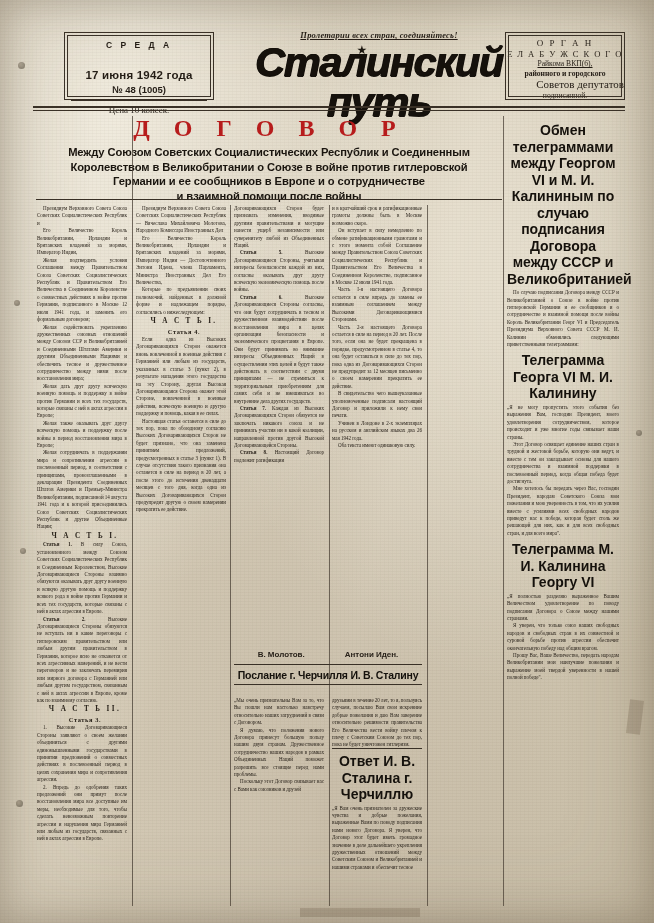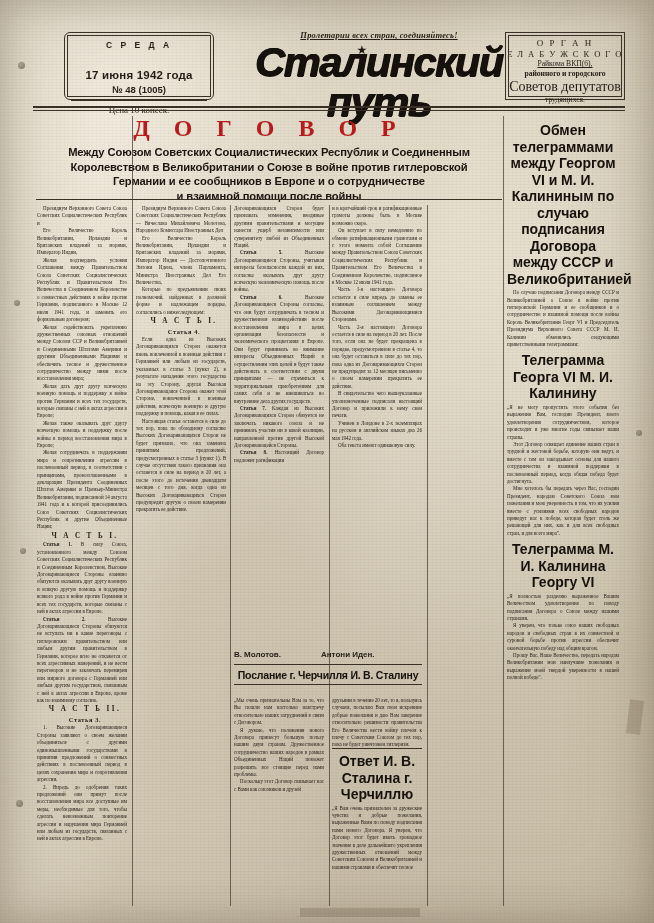--- a/index.html
+++ b/index.html
@@ -34,36 +34,36 @@
 
   #sheet{position:absolute;left:0;top:0;width:654px;height:923px;}
 
   
   #masthead{position:absolute;left:33px;top:30px;width:592px;height:72px;}
   .mast-box{
     position:absolute;border:1px solid #3a3127;
     box-shadow:0 0 0 2px rgba(58,49,39,.0);
     text-align:center;
   }
-  #date-box{left:31px;top:2px;width:148px;height:66px;border-radius:6px;}
+  #date-box{left:31px;top:2px;width:148px;height:66px;}
   #organ-box{right:0px;top:2px;width:118px;height:66px;}
   .dbl{position:absolute;left:2px;top:2px;right:2px;bottom:2px;border:1px solid #3a3127;}
   #date-inner{position:absolute;left:0;top:0;width:100%;}
   .date-dow{font-family:"Liberation Sans",sans-serif;font-size:8.5px;letter-spacing:3px;font-weight:700;margin-top:7px;}
   .date-full{font-family:"Liberation Sans",sans-serif;font-size:11.5px;font-weight:700;margin-top:19px;letter-spacing:.2px;}
   .date-num{font-family:"Liberation Sans",sans-serif;font-size:9.5px;font-weight:700;margin-top:3px;}
   .date-rule{height:1px;background:#3a3127;margin:5px 6px 0 6px;}
   .date-price{font-size:9px;margin-top:4px;}
 
   #organ-inner{padding-top:5px;line-height:1.22;}
   .organ-1{font-family:"Liberation Serif",serif;font-size:9px;letter-spacing:2px;}
   .organ-2{font-family:"Liberation Serif",serif;font-size:8.6px;letter-spacing:1.4px;}
   .organ-3{font-size:7.6px;text-decoration:underline;}
   .organ-4{font-size:7.6px;font-weight:bold;}
-  .organ-5{font-size:14px;}
+  .organ-5{font-size:11px;text-align:right;}
   .organ-6{font-size:7.6px;}
 
   #slogan{
     position:absolute;left:196px;top:0px;width:300px;text-align:center;
     font-style:italic;font-weight:700;font-size:8.5px;
     text-decoration:underline;letter-spacing:.2px;
   }
   #title{
     position:absolute;left:182px;top:12px;width:328px;text-align:center;
     font-family:"Liberation Sans",sans-serif;
@@ -111,21 +111,21 @@
 
   .sec-h{
     text-align:center;font-weight:700;text-indent:0;
     font-family:"Liberation Serif",serif;
     font-size:6.4px;margin:3px 0 2px 0;letter-spacing:.6px;
   }
   .part-h{
     text-align:center;font-weight:700;text-indent:0;
     font-size:7.2px;letter-spacing:2.4px;margin:4px 0 2px 0;
   }
-  .sign-row{display:flex;justify-content:flex-start;margin:4px 0 3px 0;gap:40px;}
+  .sign-row{display:flex;justify-content:center;margin:4px 0 3px 0;gap:40px;}
   .sign-row span{font-family:"Liberation Sans",sans-serif;font-weight:700;font-size:8px;}
 
   .blk-h{
     text-align:center;font-weight:700;text-indent:0;
     font-family:"Liberation Sans",sans-serif;
     font-size:10.5px;line-height:1.16;color:#15110c;
     margin:4px 0 3px 0;letter-spacing:-.2px;
   }
   .blk-h-sm{
     text-align:center;font-weight:700;text-indent:0;
@@ -160,21 +160,21 @@
     <div id="title-star">★</div>
 
     <div class="mast-box" id="organ-box">
       <div class="dbl"></div>
       <div id="organ-inner">
         <div class="organ-1">О Р Г А Н</div>
         <div class="organ-2">Е Л А Б У Ж С К О Г О</div>
         <div class="organ-3">Райкома ВКП(б),</div>
         <div class="organ-4">районного и городского</div>
         <div class="organ-5">Советов депутатов</div>
-        <div class="organ-6">трудящихся.</div>
+        <div class="organ-6">подписанной.</div>
       </div>
     </div>
   </div>
 
   <div class="hrule" id="rule-top"></div>
   <div class="hrule" id="rule-top2"></div>
 
   <div id="headline-wrap">
     <div id="dogovor">Д О Г О В О Р</div>
     <div id="subhead">

